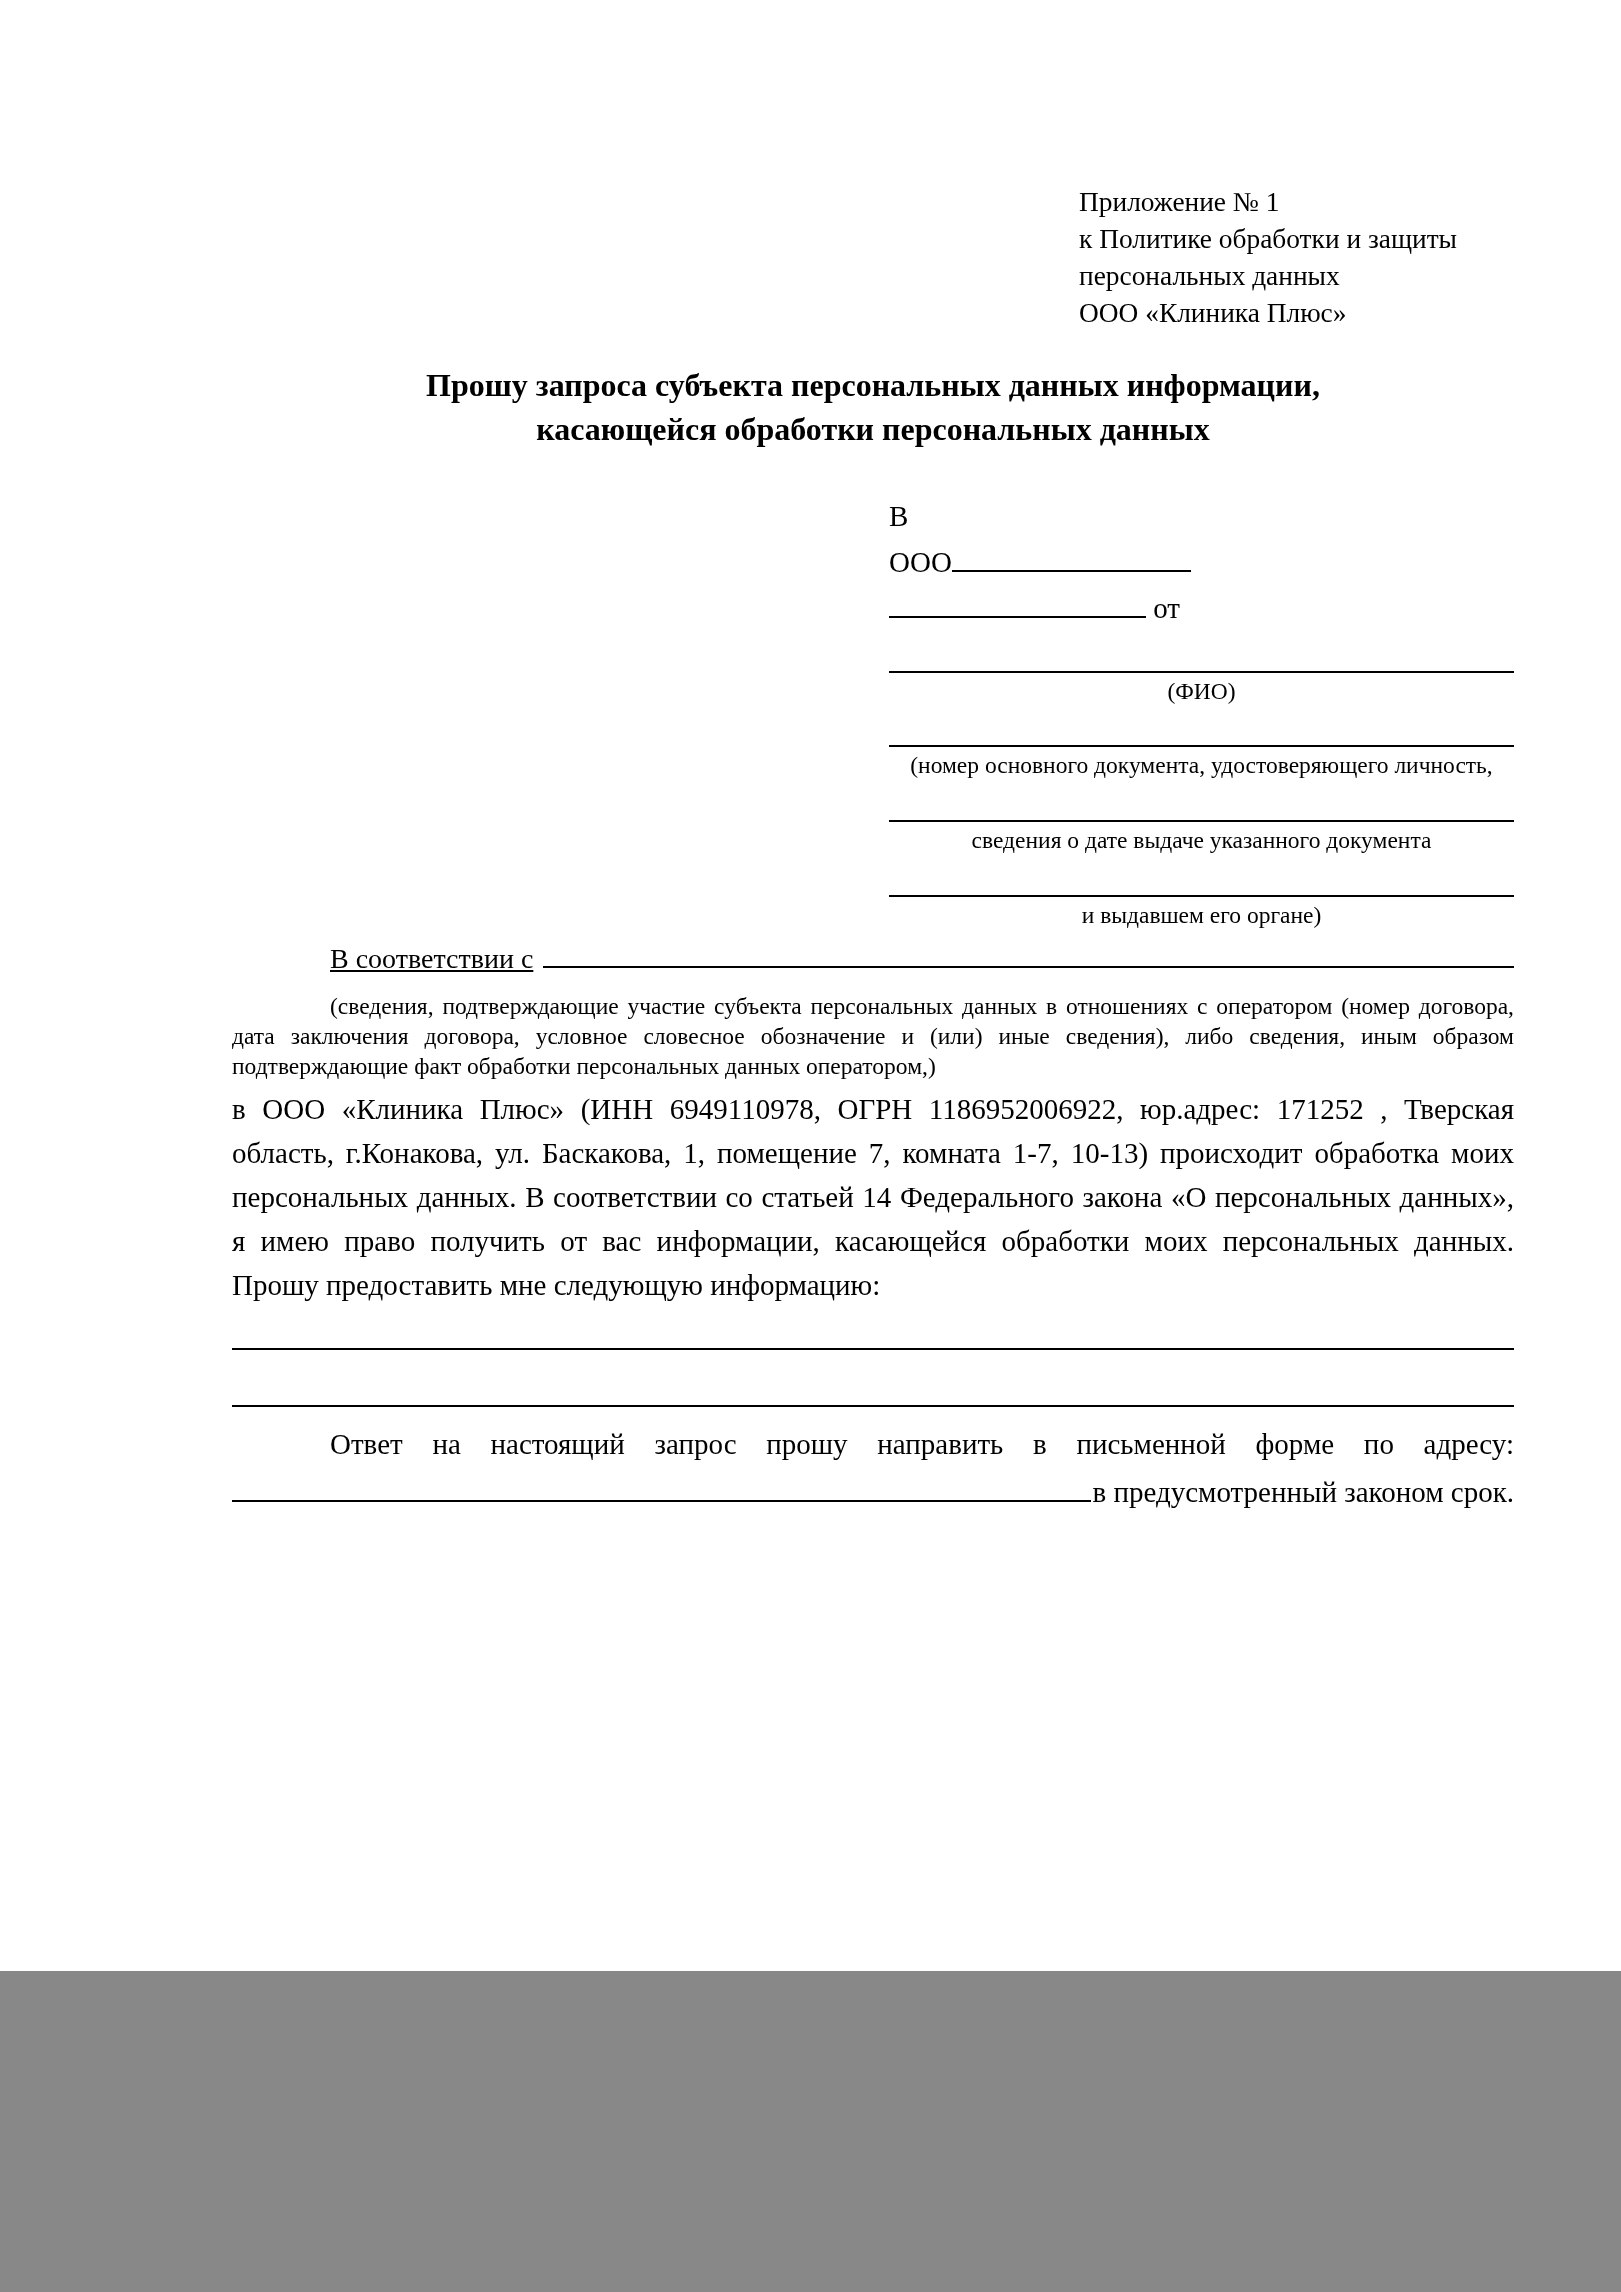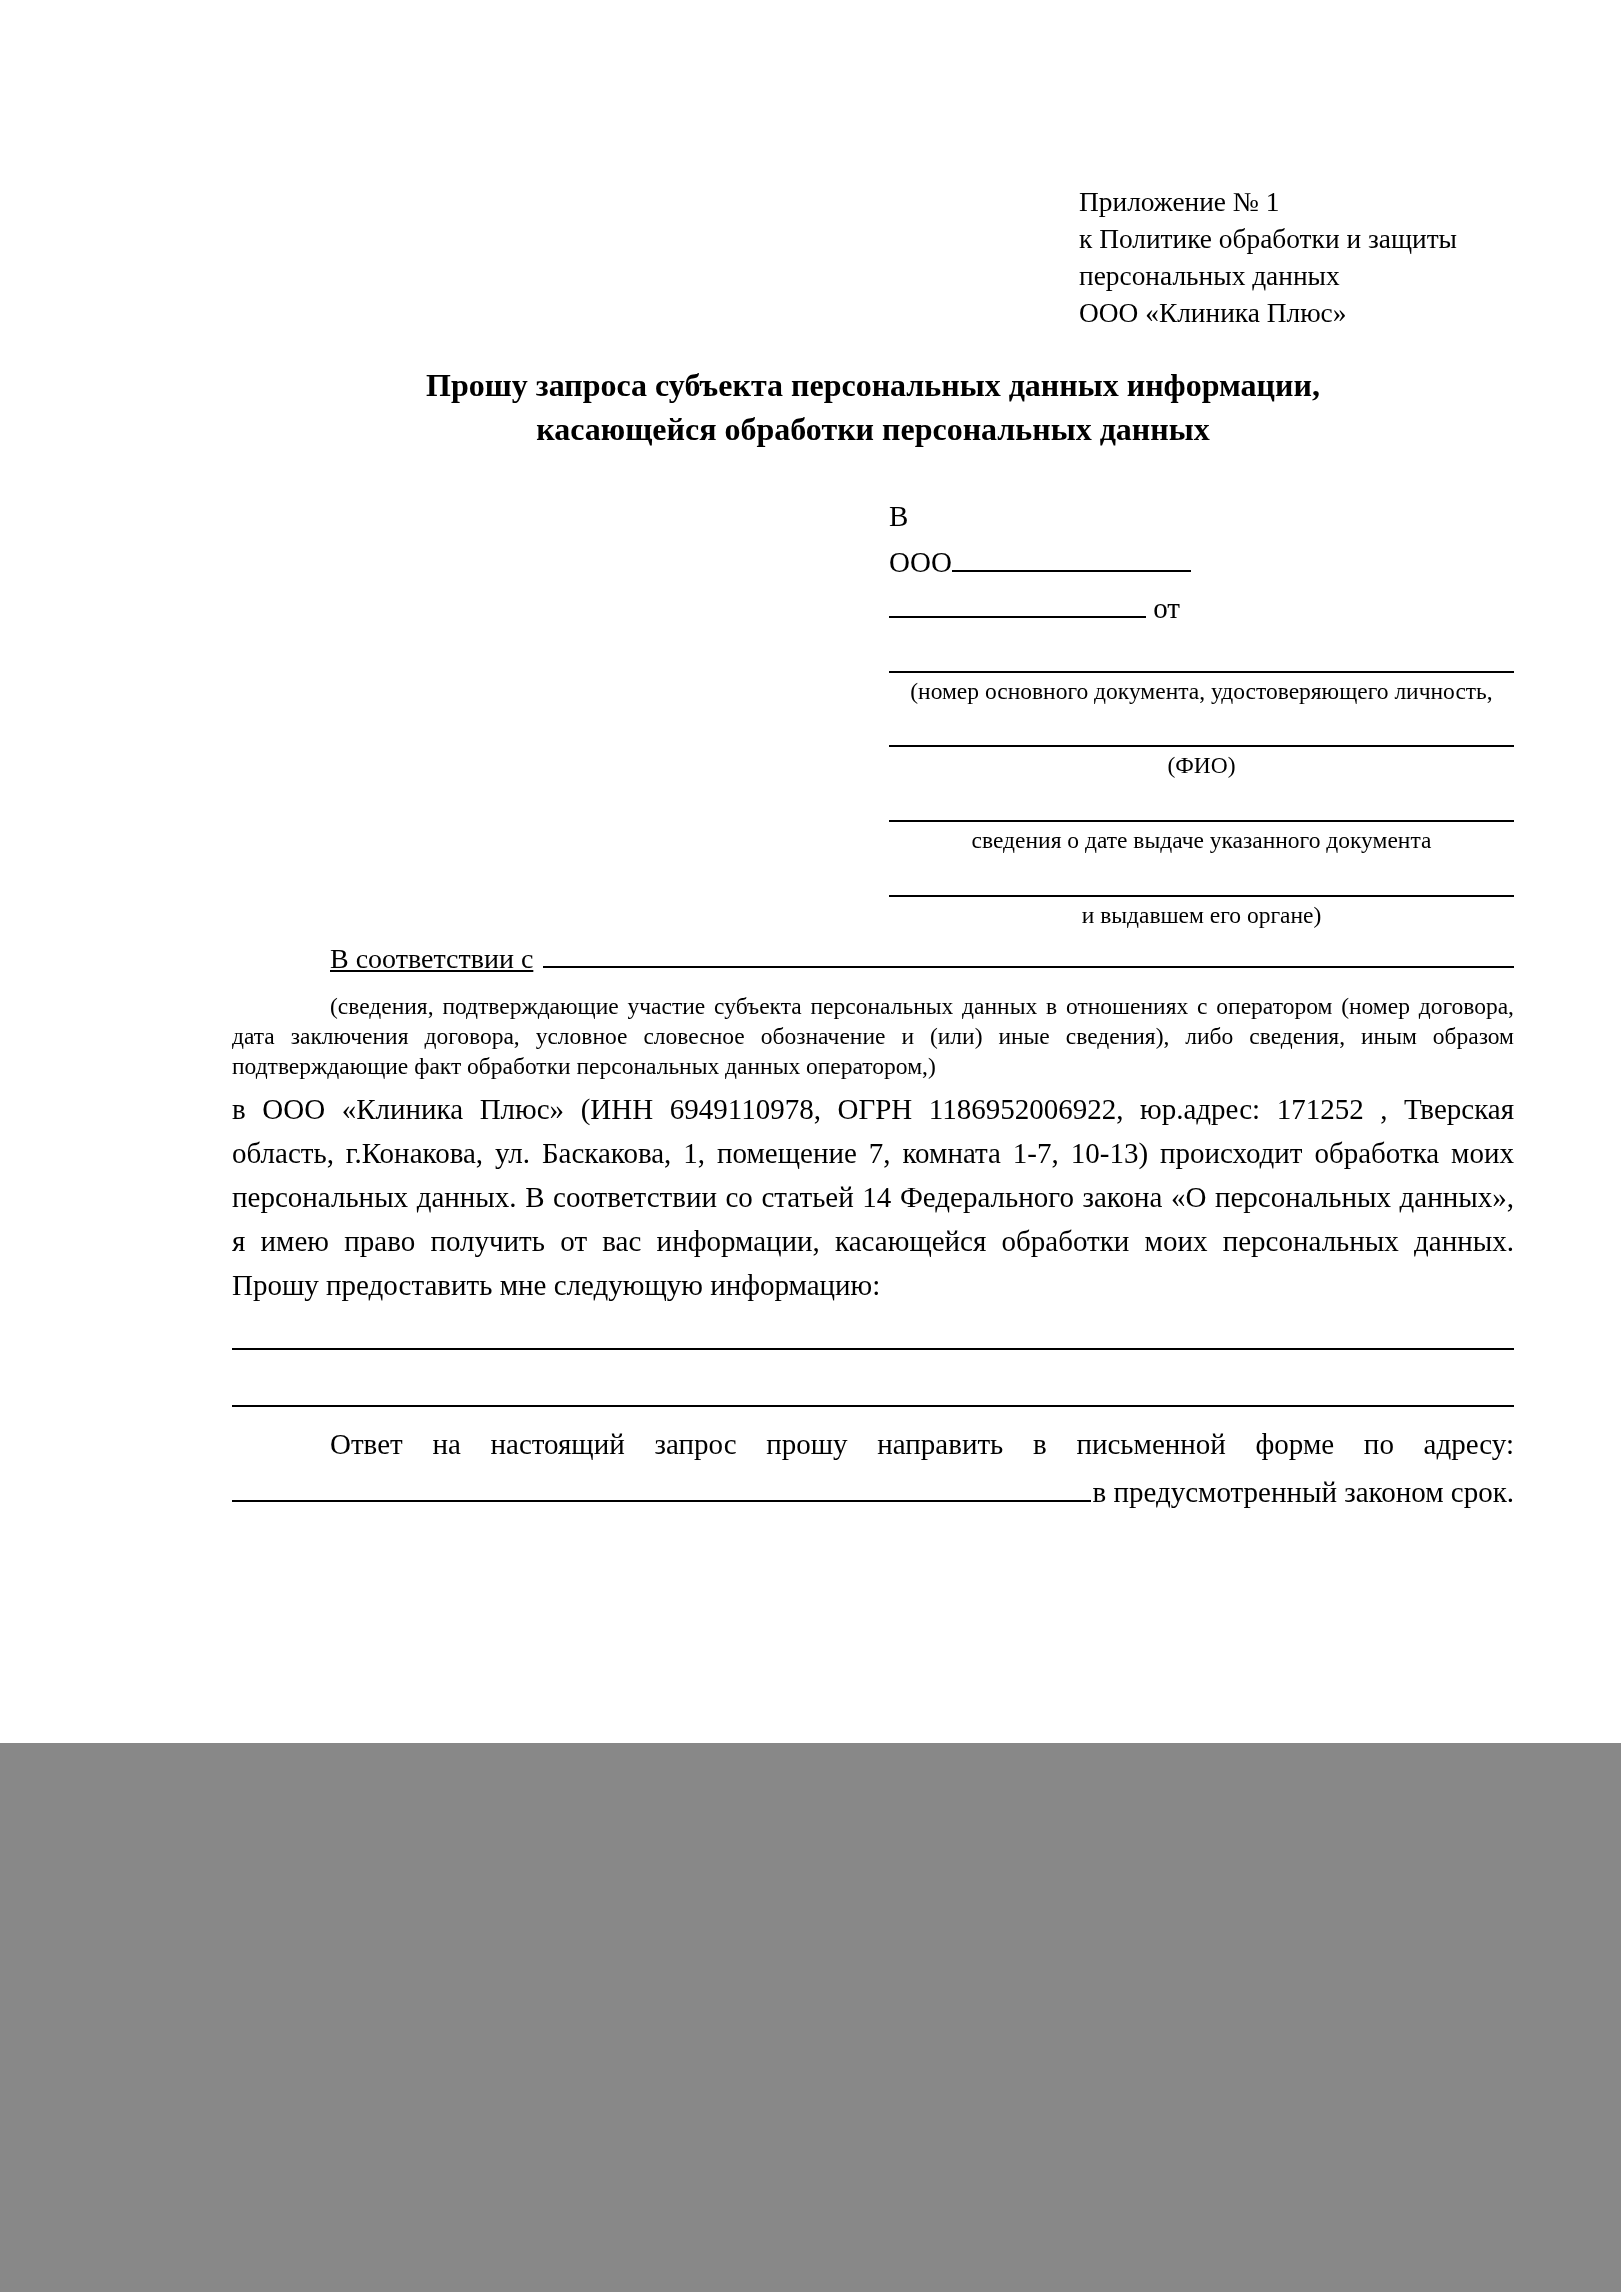--- a/index.html
+++ b/index.html
@@ -1,17 +1,17 @@
 <!DOCTYPE html>
 <html><head>
 <meta charset="utf-8">
 <style>
   html,body{margin:0;padding:0;background:#888;}
   .page{
-    width:1621px;height:1743px;background:#ffffff;color:#000;
+    width:1621px;height:1971px;background:#ffffff;color:#000;
     position:relative;margin:0 auto;overflow:hidden;
     font-family:"Liberation Serif","DejaVu Serif",serif;
   }
   .content{position:absolute;left:232px;top:0;width:1282px;}
 
   
   .annex{margin-top:184px;margin-left:847px;font-size:27.4px;line-height:37px;}
 
   
   .doc-title{margin-top:31px;text-align:center;font-weight:bold;font-size:32px;line-height:44px;}
@@ -66,25 +66,25 @@
       <div>касающейся обработки персональных данных</div>
     </div>
 
     <div class="addressee">
       <div class="a-line">В</div>
       <div class="a-line"><span>ООО</span><span class="ul" style="width:239px"></span></div>
       <div class="a-line"><span class="ul" style="width:257px"></span> <span>от</span></div>
 
       <div class="field">
         <div class="fline"></div>
-        <div class="fcap">(номер основного документа, удостоверяющего личность,</div>
+        <div class="fcap">(ФИО)</div>
       </div>
       <div class="field">
         <div class="fline"></div>
-        <div class="fcap">(ФИО)</div>
+        <div class="fcap">(номер основного документа, удостоверяющего личность,</div>
       </div>
       <div class="field">
         <div class="fline"></div>
         <div class="fcap">сведения о дате выдаче указанного документа</div>
       </div>
       <div class="field">
         <div class="fline"></div>
         <div class="fcap">и выдавшем его органе)</div>
       </div>
     </div>

